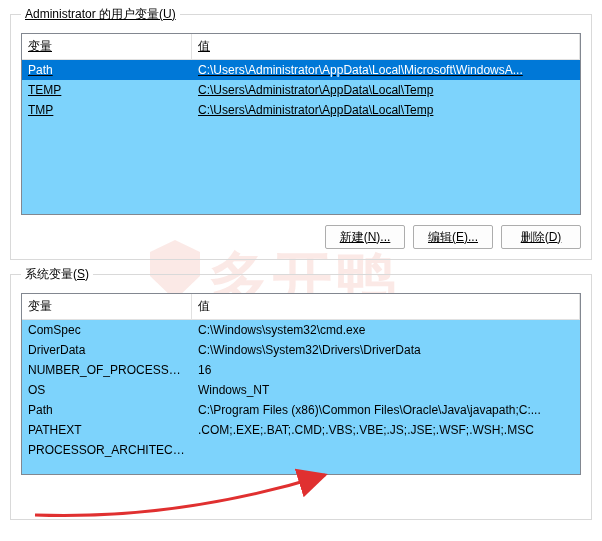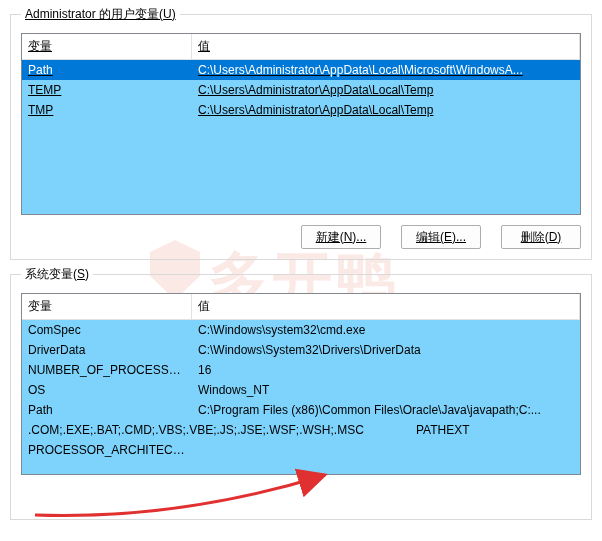--- a/index.html
+++ b/index.html
@@ -60,21 +60,21 @@
   }
   .lv-row.selected {
     background: #0078d7;
     color: #fff;
   }
   .col-name { width: 170px; flex: 0 0 170px; }
   .col-value { flex: 1; }
   .btn-row {
     display: flex;
     justify-content: flex-end;
-    gap: 20px;
+    gap: 8px;
     margin-top: 10px;
   }
   button.winbtn {
     width: 80px;
     height: 24px;
     background: #fdfdfd;
     border: 1px solid #adadad;
     border-radius: 2px;
     font-family: inherit;
     font-size: 12px;
@@ -199,22 +199,22 @@
           </div>
           <div class="lv-row">
             <div class="cell col-name">OS</div>
             <div class="cell col-value">Windows_NT</div>
           </div>
           <div class="lv-row">
             <div class="cell col-name">Path</div>
             <div class="cell col-value">C:\Program Files (x86)\Common Files\Oracle\Java\javapath;C:...</div>
           </div>
           <div class="lv-row">
+            <div class="cell col-name">PATHEXT</div>
             <div class="cell col-value">.COM;.EXE;.BAT;.CMD;.VBS;.VBE;.JS;.JSE;.WSF;.WSH;.MSC</div>
-            <div class="cell col-name">PATHEXT</div>
           </div>
           <div class="lv-row">
             <div class="cell col-name">PROCESSOR_ARCHITECT...</div>
           </div>
         </div>
   </div>
 
 </fieldset>
 
 </div>

